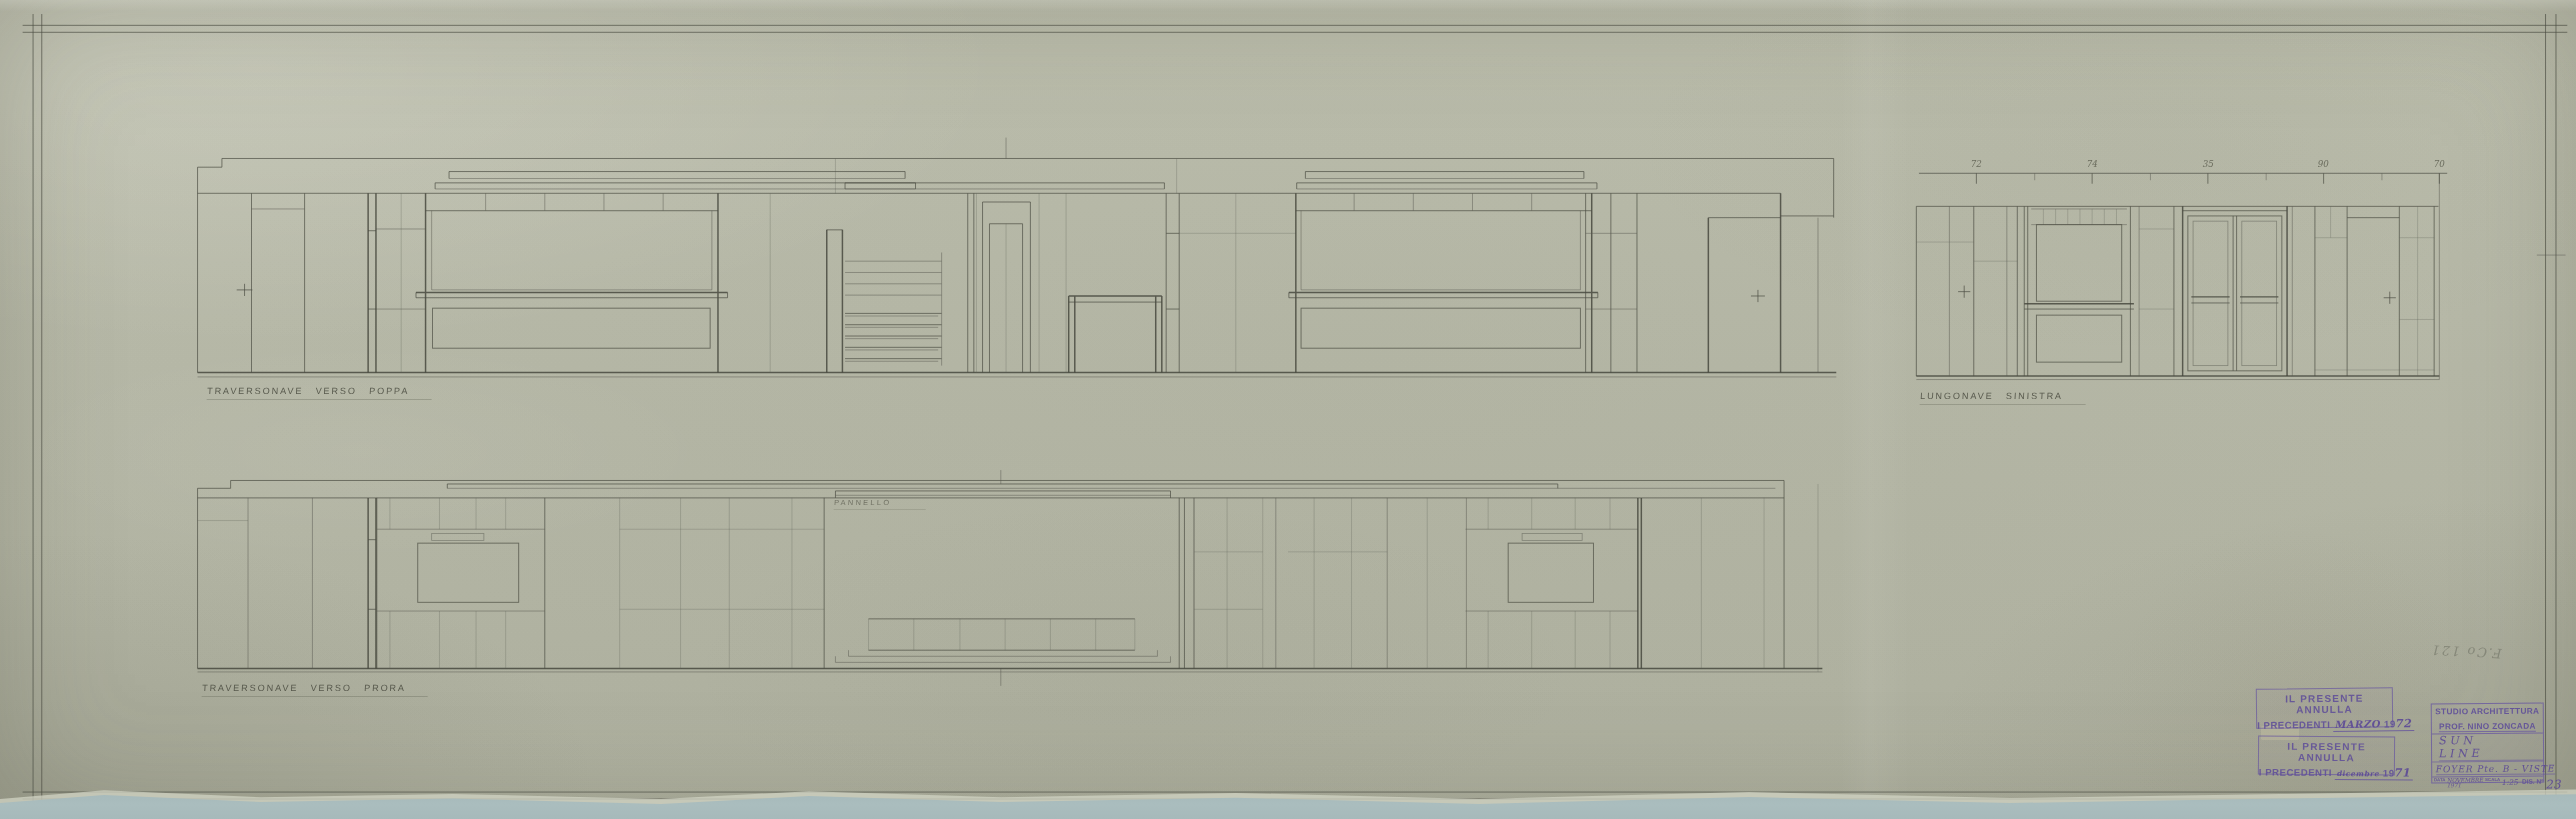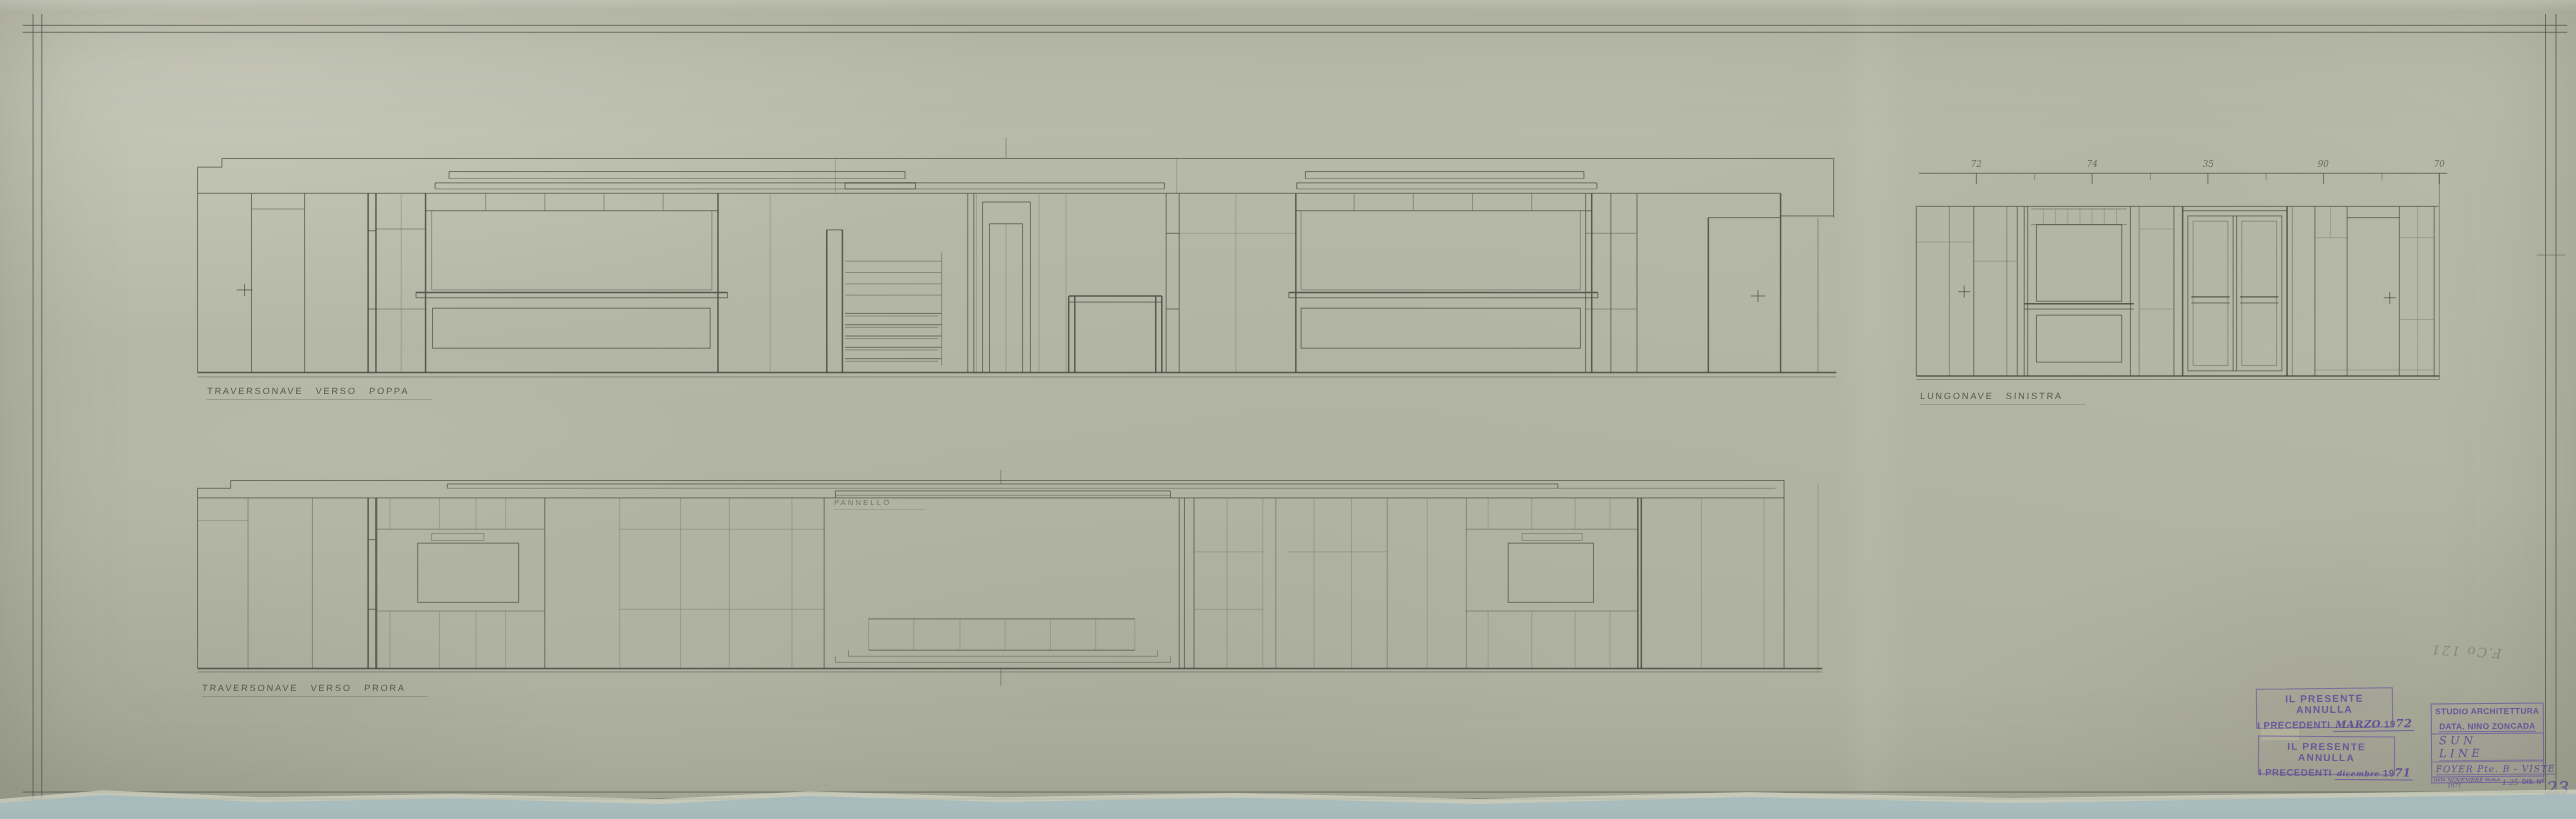--- a/index.html
+++ b/index.html
@@ -56,21 +56,21 @@
   .tb-r2{flex:0 0 21px;display:flex;align-items:center;padding-left:7px;}
   .tb-r2 .hand{font-size:11.3px;letter-spacing:3.5px;border-bottom:0.9px solid rgba(100,83,158,.5);padding-right:22.6px;}
   .tb-r3{flex:0 0 14px;display:flex;align-items:center;padding-left:3.5px;border-top:0.9px solid rgba(104,87,160,.6);}
   .tb-r3 .hand{font-size:9.1px;letter-spacing:0.9px;border-bottom:0.9px solid rgba(100,83,158,.6);white-space:nowrap;}
   .tb-r4{flex:1;display:flex;align-items:flex-start;border-top:1.3px solid rgba(104,87,160,.75);padding:0.9px 1.7px;}
   .tb-r4 .tiny{font-size:4.4px;font-weight:700;line-height:4.4px;}
   .tb-r4 .dmini{display:flex;flex-direction:column;line-height:5.2px;margin:0 1.7px;}
   .tb-r4 .dmini .hand{font-size:5.7px;}
   .tb-r4 .sc{font-size:7.4px;margin:0 1.7px;white-space:nowrap;}
   .tb-r4 .dis{font-size:6.5px;font-weight:700;white-space:nowrap;margin-left:1.7px;}
-  .tb-r4 .num{font-size:18px;margin-left:2.6px;}
+  .tb-r4 .num{font-size:12px;margin-left:2.6px;}
 
   .pencil-note{position:absolute;transform:rotate(183deg);color:rgba(86,88,76,.42);
     font-family:"DejaVu Serif",serif;font-style:italic;font-size:13px;letter-spacing:1.7px;}
 
   .tape{position:absolute;background:rgba(214,208,172,.28);border-radius:1.7px;}
 
   .tear-light{position:absolute;left:0;top:779px;width:2576px;height:41px;background:#d2d4c4;opacity:.75;
     clip-path:polygon(0 20px,104px 11.3px,261px 18.3px,453px 15px,661px 20px,809px 12.2px,1001px 18.3px,1236px 14px,1479px 20px,1749px 13px,2010px 19px,2280px 15px,2576px 10.4px,2576px 41px,0 41px);}
   .tear-blue{position:absolute;left:0;top:782px;width:2576px;height:38px;background:linear-gradient(180deg,#a3b6b7,#aabdbe 60%,#a6b9ba);
     clip-path:polygon(0 21px,104px 13px,261px 20px,453px 16.5px,661px 22px,809px 14px,1001px 20px,1236px 15.7px,1479px 22px,1749px 15px,2010px 21px,2280px 16.5px,2576px 12.2px,2576px 38px,0 38px);}
@@ -242,21 +242,21 @@
     <div class="sl2">
       <span>I PRECEDENTI</span>
       <span class="uline"><span class="hand" style="font-size:7.4px;">dicembre</span>
       <span>19</span><span class="hand" style="font-size:11.3px;text-align:center;">71</span></span>
     </div>
   </div>
 
   <div class="tblock" style="left:2411px;top:703px;width:111px;height:78px;margin-left:20px;">
     <div class="tb-r1">
       <div class="t1">STUDIO ARCHITETTURA</div>
-      <div class="t2">DATA. NINO ZONCADA</div>
+      <div class="t2">PROF. NINO ZONCADA</div>
     </div>
     <div class="tb-r2">
       <span class="hand">SUN LINE</span>
     </div>
     <div class="tb-r3">
       <span class="hand">FOYER  Pte. B - VISTE</span>
     </div>
     <div class="tb-r4">
       <span class="tiny">DATA</span>
       <span class="dmini">

